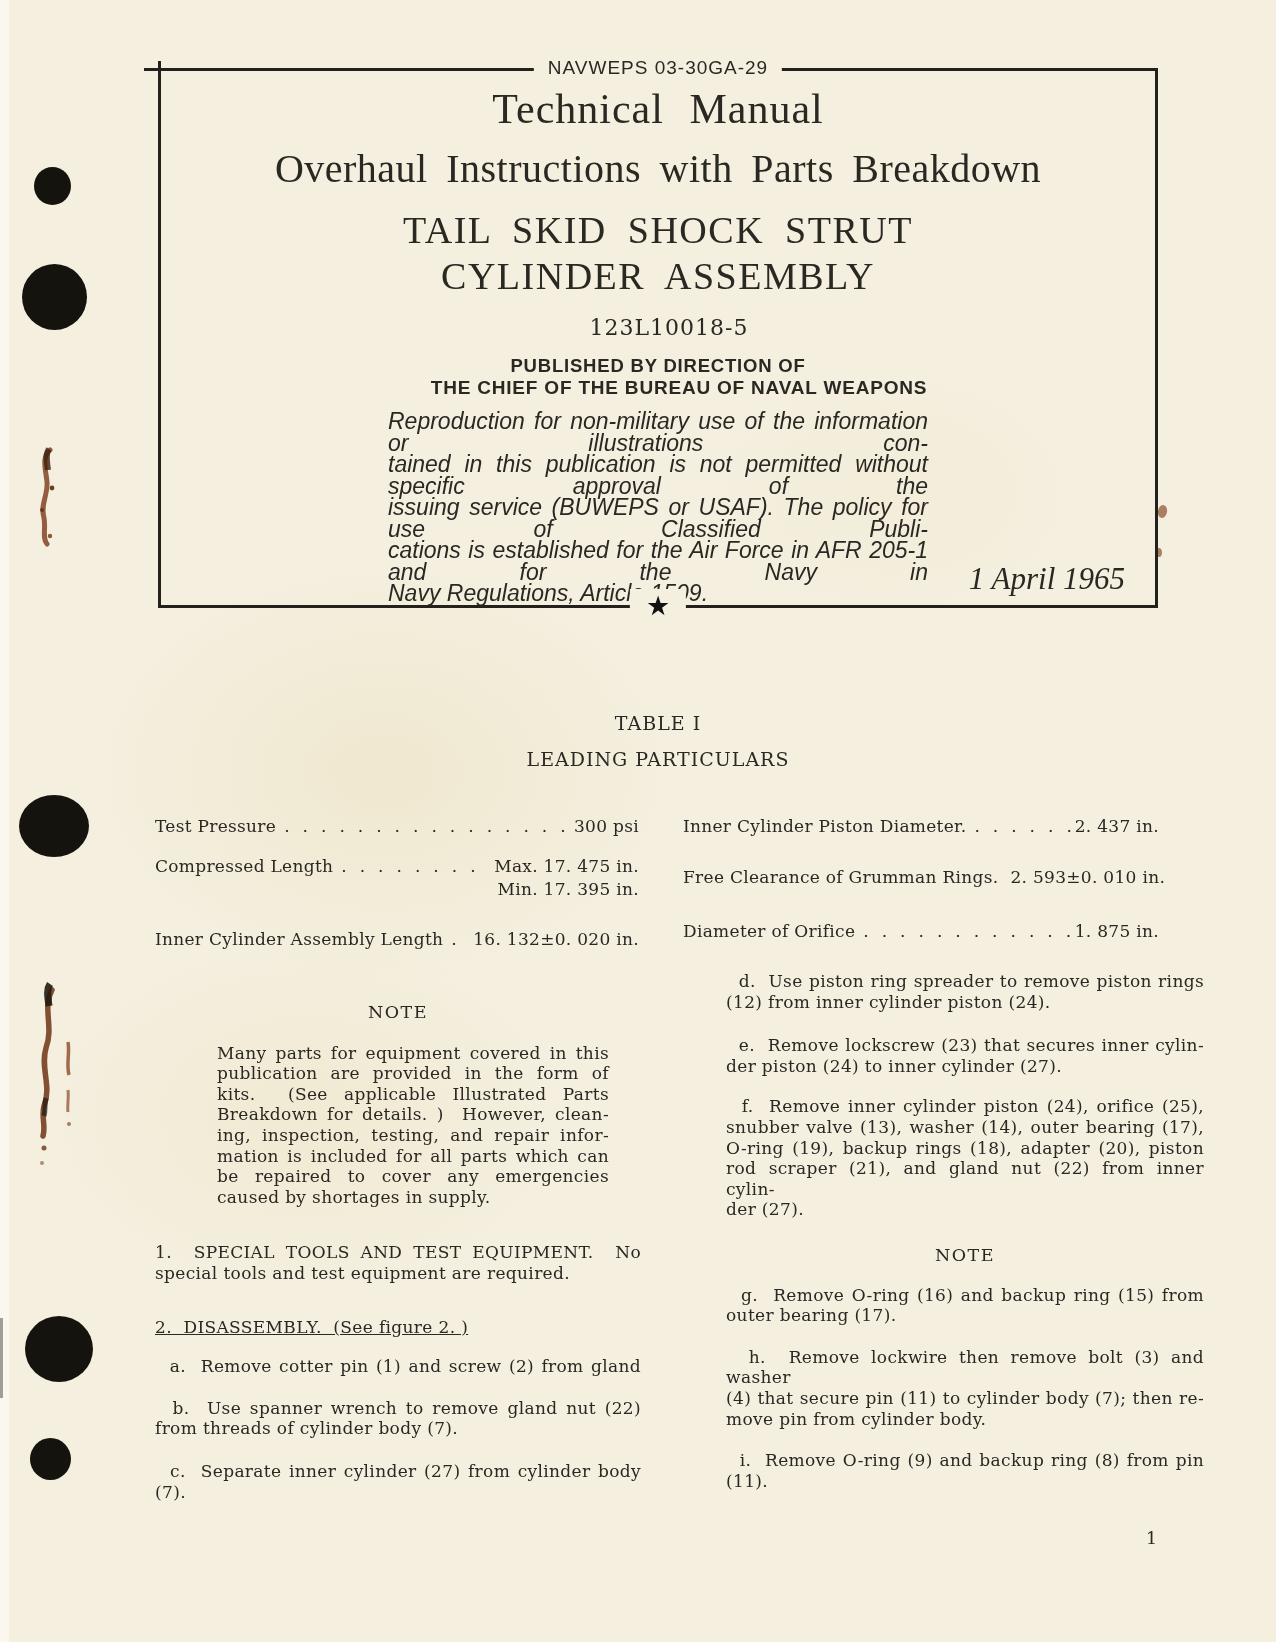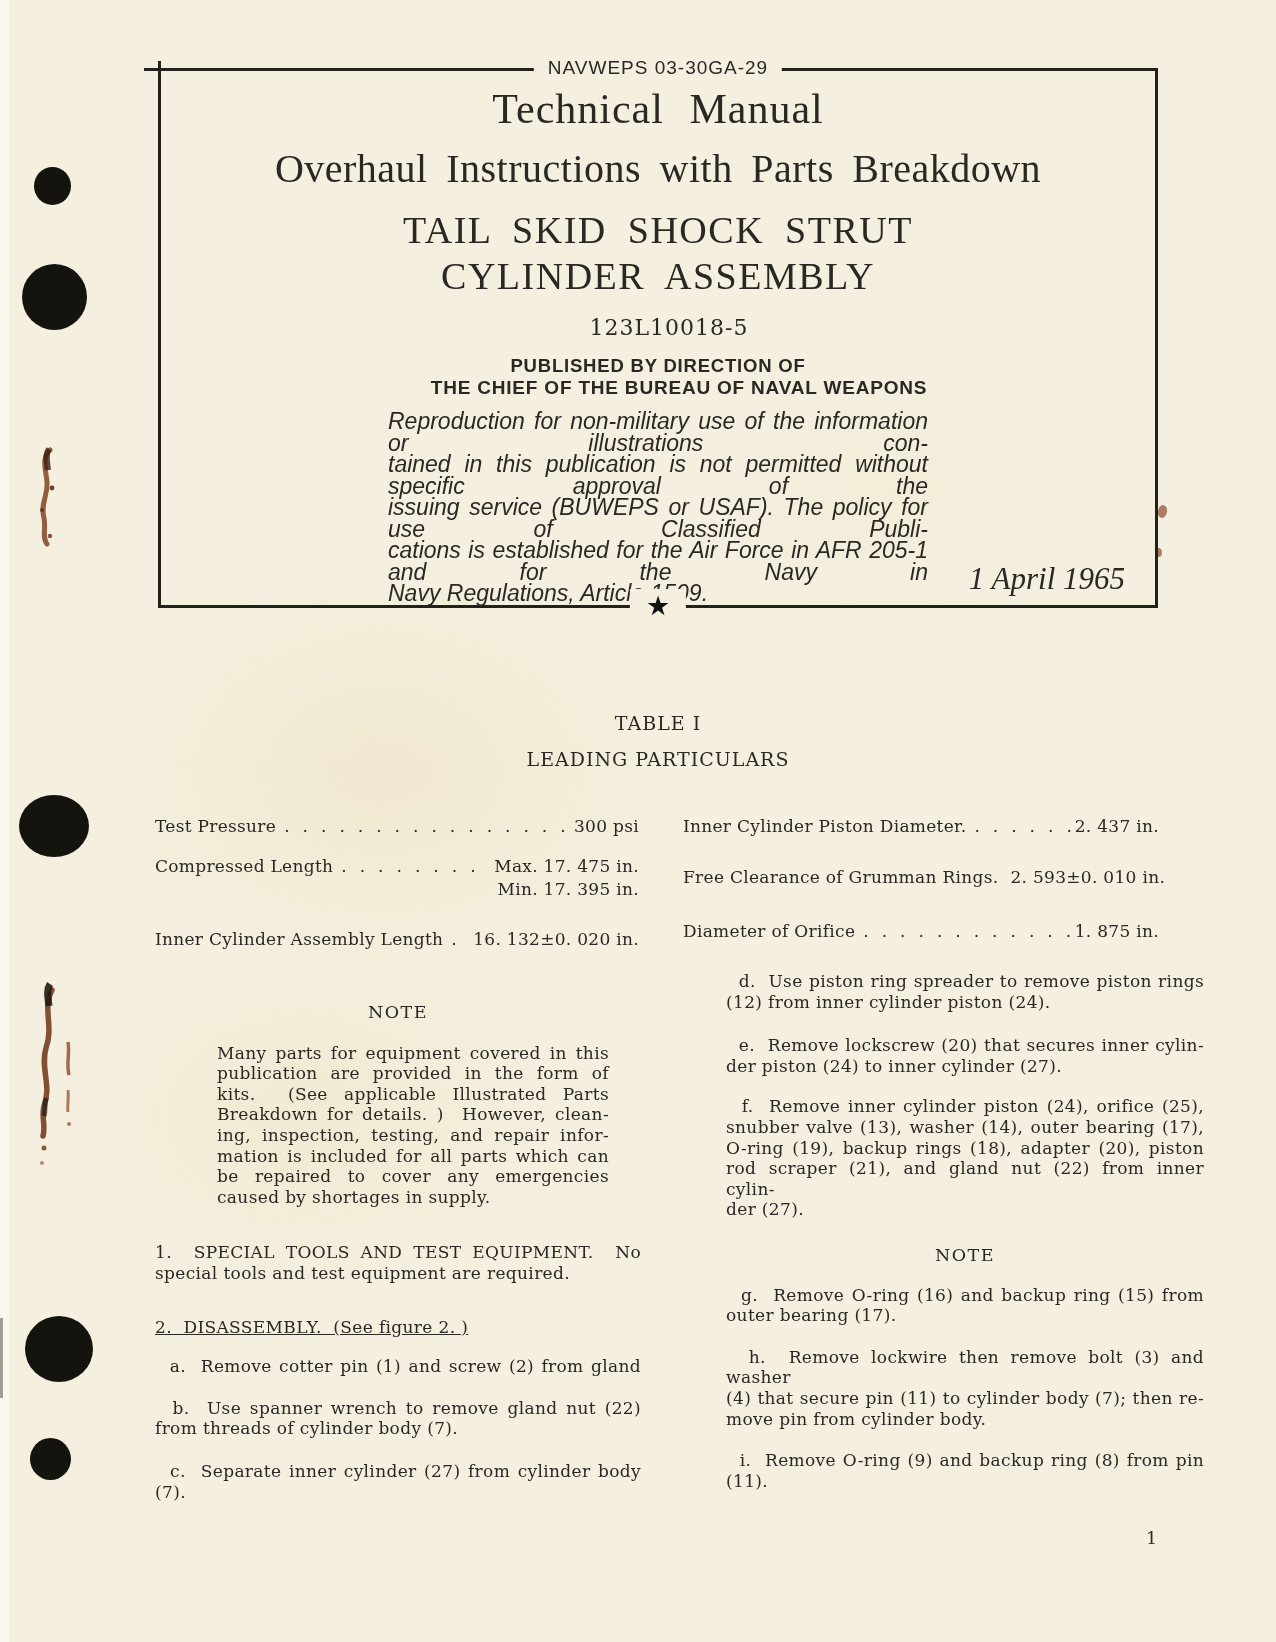--- a/index.html
+++ b/index.html
@@ -214,21 +214,21 @@
         <div class="ln ln-last">(7).</div>
       </div>
   </div>
 
   <div class="col col-right">
     <div class="para-d jlines">
         <div class="ln">  d.  Use piston ring spreader to remove piston rings</div>
         <div class="ln ln-last">(12) from inner cylinder piston (24).</div>
       </div>
     <div class="para-e jlines">
-        <div class="ln">  e.  Remove lockscrew (20) that secures inner cylin-</div>
+        <div class="ln">  e.  Remove lockscrew (23) that secures inner cylin-</div>
         <div class="ln ln-last">der piston (24) to inner cylinder (27).</div>
       </div>
     <div class="para-f jlines">
         <div class="ln">  f.  Remove inner cylinder piston (24), orifice (25),</div>
         <div class="ln">snubber valve (13), washer (14), outer bearing (17),</div>
         <div class="ln">O-ring (19), backup rings (18), adapter (20), piston</div>
         <div class="ln">rod scraper (21), and gland nut (22) from inner cylin-</div>
         <div class="ln ln-last">der (27).</div>
       </div>
     <div class="note-h2">NOTE</div>

